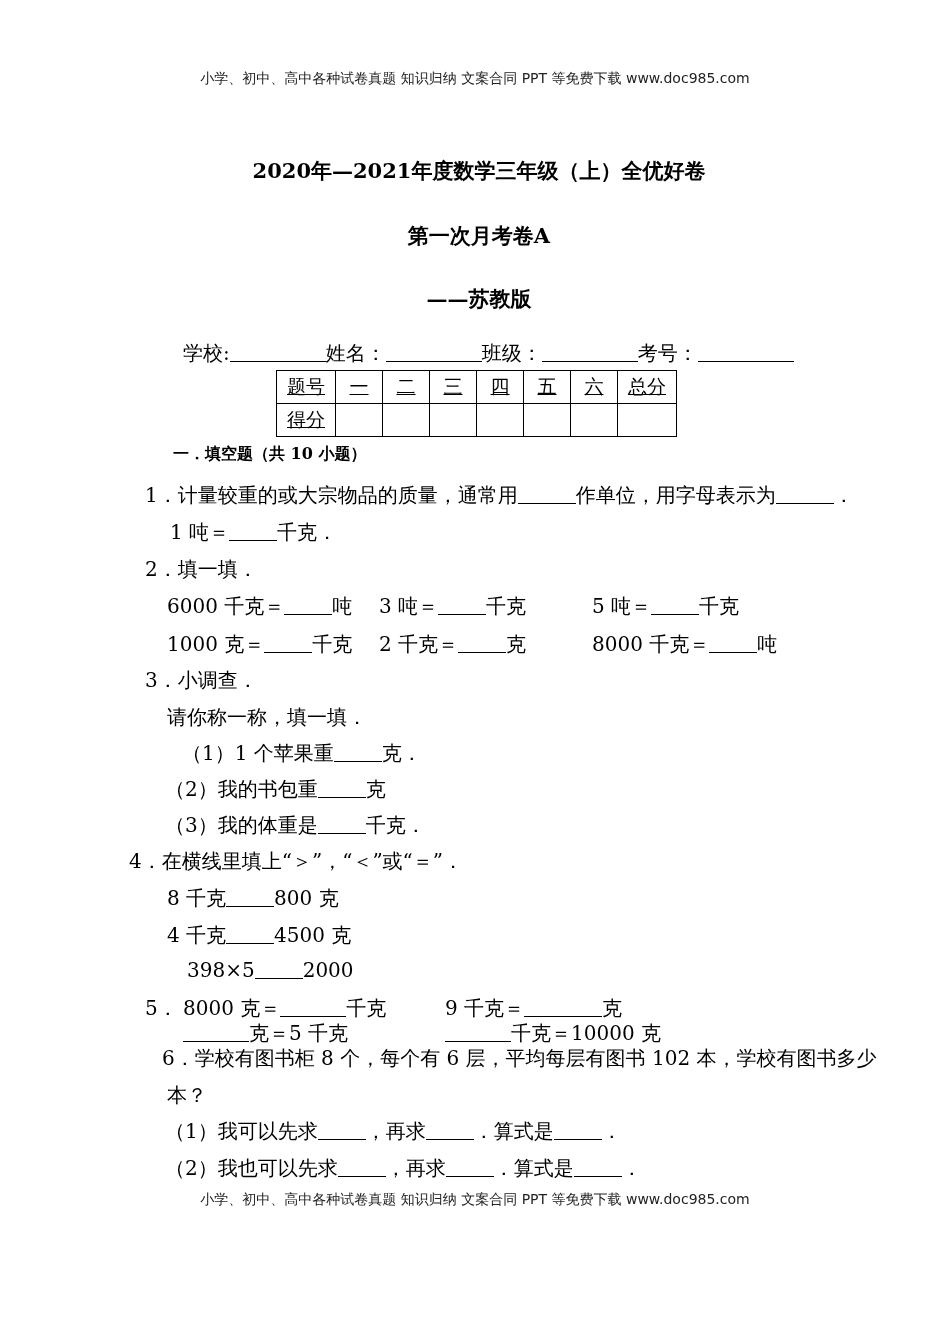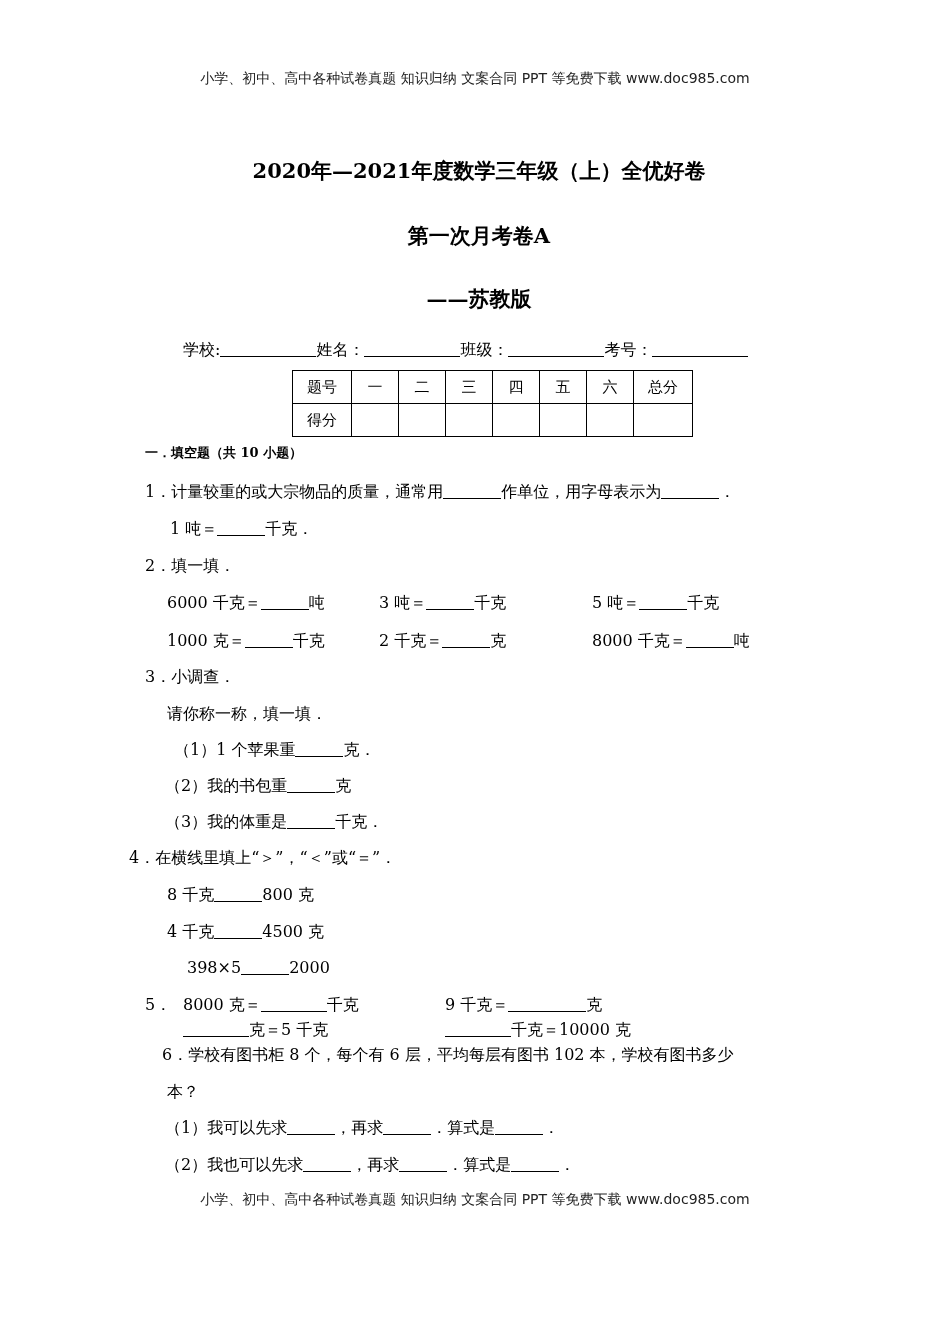--- a/index.html
+++ b/index.html
@@ -1,26 +1,26 @@
 <!DOCTYPE html>
 <html><head>
 <meta charset="utf-8">
 <style>
   html, body { margin: 0; padding: 0; background: #ffffff; }
   body { width: 950px; height: 1344px; position: relative; overflow: hidden;
          font-family: "DejaVu Serif", "Liberation Serif", serif; color: #000; }
   .abs { position: absolute; white-space: nowrap; }
   .hdr { font-family: "DejaVu Sans", "Liberation Sans", sans-serif; font-size: 14px; color: #222; left: 0; width: 950px; text-align: center; }
   .title { font-weight: bold; font-size: 21px; left: 4px; width: 950px; text-align: center; }
-  .t { font-size: 16px; }
+  .t { font-size: 20px; }
   .blank { display: inline-block; border-bottom: 1px solid #000; height: 16px; vertical-align: -2px; }
   .b5 { width: 48px; } .b6 { width: 58px; } .b7 { width: 66px; } .b8 { width: 78px; } .b9 { width: 96px; }
-  table.score { position: absolute; left: 292px; top: 370px; border-collapse: collapse; font-size: 15px; }
+  table.score { position: absolute; left: 276px; top: 370px; border-collapse: collapse; font-size: 19px; text-decoration: underline; }
   table.score td { border: 1.5px solid #000; height: 32px; text-align: center; padding: 0; }
-  .sec { font-weight: bold; font-size: 13px; }
+  .sec { font-weight: bold; font-size: 16px; margin-left: 28px; }
 </style>
 </head>
 <body>
 
 <div class="abs hdr" style="top:70px;">小学、初中、高中各种试卷真题 知识归纳 文案合同 PPT 等免费下载  www.doc985.com</div>
 
 <div class="abs title" style="top:157px;">2020年—2021年度数学三年级（上）全优好卷</div>
 <div class="abs title" style="top:222px;">第一次月考卷A</div>
 <div class="abs title" style="top:285px;">——苏教版</div>
 
@@ -65,21 +65,21 @@
 <div class="abs t" style="left:145px; top:556px;">2．填一填．</div>
 <div class="abs t" style="left:167px; top:593px;"><span>6000 千克＝</span><span class="blank b5"></span><span>吨</span></div>
 <div class="abs t" style="left:379px; top:593px;"><span>3 吨＝</span><span class="blank b5"></span><span>千克</span></div>
 <div class="abs t" style="left:592px; top:593px;"><span>5 吨＝</span><span class="blank b5"></span><span>千克</span></div>
 <div class="abs t" style="left:167px; top:631px;"><span>1000 克＝</span><span class="blank b5"></span><span>千克</span></div>
 <div class="abs t" style="left:379px; top:631px;"><span>2 千克＝</span><span class="blank b5"></span><span>克</span></div>
 <div class="abs t" style="left:592px; top:631px;"><span>8000 千克＝</span><span class="blank b5"></span><span>吨</span></div>
 
 <div class="abs t" style="left:145px; top:667px;">3．小调查．</div>
 <div class="abs t" style="left:167px; top:704px;">请你称一称，填一填．</div>
-<div class="abs t" style="left:174px; top:740px;"><span>（1）1 个苹果重</span><span class="blank b5"></span><span>克．</span></div>
+<div class="abs t" style="left:182px; top:740px;"><span>（1）1 个苹果重</span><span class="blank b5"></span><span>克．</span></div>
 <div class="abs t" style="left:165px; top:776px;"><span>（2）我的书包重</span><span class="blank b5"></span><span>克</span></div>
 <div class="abs t" style="left:165px; top:812px;"><span>（3）我的体重是</span><span class="blank b5"></span><span>千克．</span></div>
 
 <div class="abs t" style="left:129px; top:848px;">4．在横线里填上“＞”，“＜”或“＝”．</div>
 <div class="abs t" style="left:167px; top:885px;"><span>8 千克</span><span class="blank b5"></span><span>800 克</span></div>
 <div class="abs t" style="left:167px; top:922px;"><span>4 千克</span><span class="blank b5"></span><span>4500 克</span></div>
 <div class="abs t" style="left:167px; top:958px;margin-left:20px;"><span>398×5</span><span class="blank b5"></span><span>2000</span></div>
 
 <div class="abs t" style="left:145px; top:995px;">5．</div>
 <div class="abs t" style="left:183px; top:995px;"><span>8000 克＝</span><span class="blank b7"></span><span>千克</span></div>

